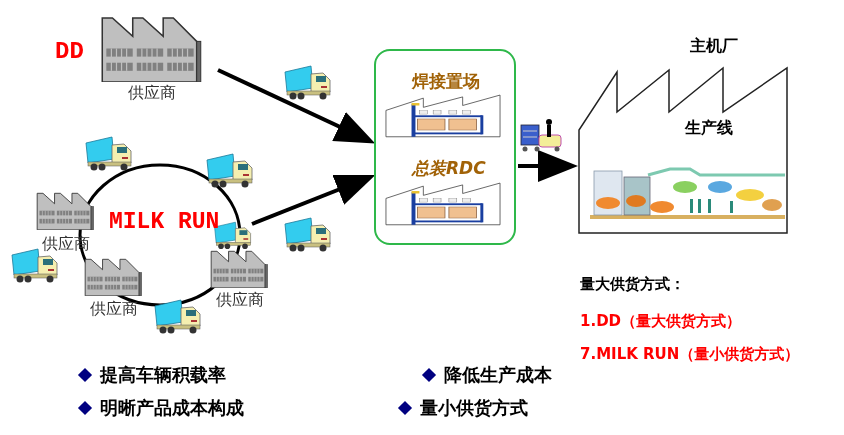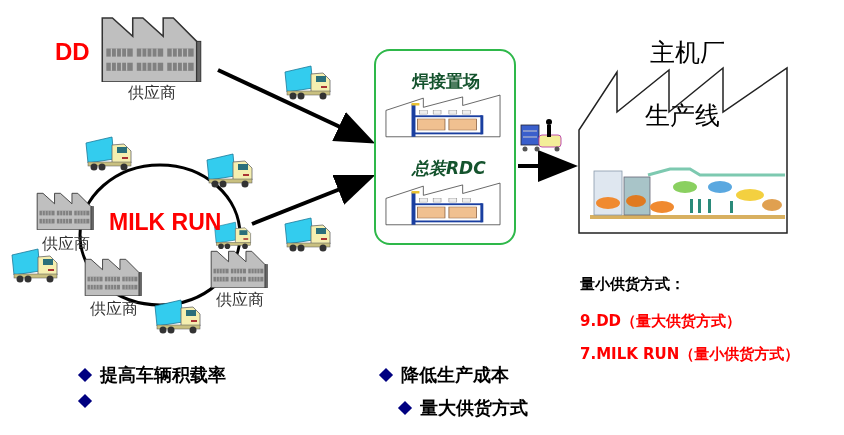--- a/index.html
+++ b/index.html
@@ -1,23 +1,23 @@
 <!DOCTYPE html>
 <html><head>
 <meta charset="utf-8">
 <style>
   html, body { margin:0; padding:0; background:#ffffff; }
   body { width:844px; height:435px; position:relative; overflow:hidden;
          font-family:"DejaVu Sans", "Liberation Sans", sans-serif; }
   .abs { position:absolute; }
   svg.layer { position:absolute; left:0; top:0; }
-  .label-red { color:#ff0000; font-weight:bold; font-family:Liberation Sans, sans-serif; }
+  .label-red { color:#ff0000; font-weight:bold; font-family:Liberation Mono, monospace; }
   .supplier-label { font-size:16px; color:#333333; }
-  .blue-title { color:#14532d; font-weight:bold; font-size:17px;text-align:center; }
-  .black-title { color:#000000; font-weight:normal; font-size:25px; }
+  .blue-title { color:#a16207; font-weight:bold; font-size:17px;text-align:center; }
+  .black-title { color:#000000; font-weight:bold; font-size:16px;margin-left:40px; }
   .bullet-row { font-weight:bold; font-size:18px; color:#000; display:flex; align-items:center; gap:4px; }
   .diamond { width:10px; height:10px; background:#000080; transform:rotate(45deg); display:inline-block; margin-right:6px; }
   .legend-head { font-weight:bold; font-size:15px; color:#000; }
   .legend-item { font-weight:bold; font-size:15px; color:#ff0000; }
 </style>
 </head>
 <body>
 
 <svg width="0" height="0" style="position:absolute">
   <defs>
@@ -146,52 +146,53 @@
     <rect x="28" y="8" width="4" height="12" fill="#000"></rect>
   <circle cx="6" cy="32" r="2.5" fill="#555"></circle>
     <circle cx="18" cy="32" r="2.5" fill="#555"></circle>
     <circle cx="38" cy="32" r="2.5" fill="#555"></circle>
 </svg>
 
 <svg class="abs" style="left:575px;top:50px" width="220" height="185" viewBox="0 0 220 185">
   <path d="M4,183 L4,80 L42,22 L42,62 L94,20 L94,62 L148,18 L148,62 L212,18 L212,183 Z" fill="#fff" stroke="#222" stroke-width="1.5"></path>
 </svg>
 <div class="abs black-title" style="left:650px;top:36px;">主机厂</div>
-<div class="abs black-title" style="left:645px;top:99px;">生产线</div>
+<div class="abs black-title" style="left:645px;top:118px;">生产线</div>
 <svg class="abs" style="left:590px;top:165px" width="195" height="58" viewBox="0 0 195 58">
   <rect x="0" y="50" width="195" height="4" fill="#d8b060"></rect>
   <path d="M58,10 L80,4 L100,4 L110,10 L195,10" fill="none" stroke="#7dc9b0" stroke-width="3"></path>
   <rect x="4" y="6" width="28" height="44" fill="#dfe7f0" stroke="#8899aa" stroke-width="0.8"></rect>
   <rect x="34" y="12" width="26" height="38" fill="#a8c4c8" stroke="#667" stroke-width="0.8"></rect>
   <ellipse cx="18" cy="38" rx="12" ry="6" fill="#f08a30"></ellipse>
   <ellipse cx="46" cy="36" rx="10" ry="6" fill="#e07a20"></ellipse>
   <ellipse cx="72" cy="42" rx="12" ry="6" fill="#f08a30"></ellipse>
   <ellipse cx="95" cy="22" rx="12" ry="6" fill="#8ad060"></ellipse>
   <ellipse cx="130" cy="22" rx="12" ry="6" fill="#5aa8e0"></ellipse>
   <ellipse cx="160" cy="30" rx="14" ry="6" fill="#f3d040"></ellipse>
   <ellipse cx="182" cy="40" rx="10" ry="6" fill="#e0a050"></ellipse>
   <g fill="#2a8a7a">
       <rect x="100" y="34" width="3" height="14"></rect>
       <rect x="108" y="34" width="3" height="14"></rect>
       <rect x="118" y="34" width="3" height="14"></rect>
       <rect x="140" y="36" width="3" height="12"></rect>
     </g>
 </svg>
 
-<div class="abs legend-head" style="left:580px;top:275px;">量小供货方式：</div>
-<div class="abs legend-item" style="left:580px;top:312px;">9.DD（量大供货方式）</div>
+<div class="abs legend-head" style="left:580px;top:275px;">量大供货方式：</div>
+<div class="abs legend-item" style="left:580px;top:312px;">1.DD（量大供货方式）</div>
 <div class="abs legend-item" style="left:580px;top:345px;">7.MILK RUN（量小供货方式）</div>
 
 <div class="abs bullet-row" style="left:80px;top:363px;">
   <span class="diamond"></span>
   <span>提高车辆积载率</span>
 </div>
 <div class="abs bullet-row" style="left:80px;top:396px;">
   <span class="diamond"></span>
+  <span>明晰产品成本构成</span>
 </div>
-<div class="abs bullet-row" style="left:381px;top:363px;">
+<div class="abs bullet-row" style="left:424px;top:363px;">
   <span class="diamond"></span>
   <span>降低生产成本</span>
 </div>
 <div class="abs bullet-row" style="left:400px;top:396px;">
   <span class="diamond"></span>
-  <span>量大供货方式</span>
+  <span>量小供货方式</span>
 </div>
 
 </body></html>

